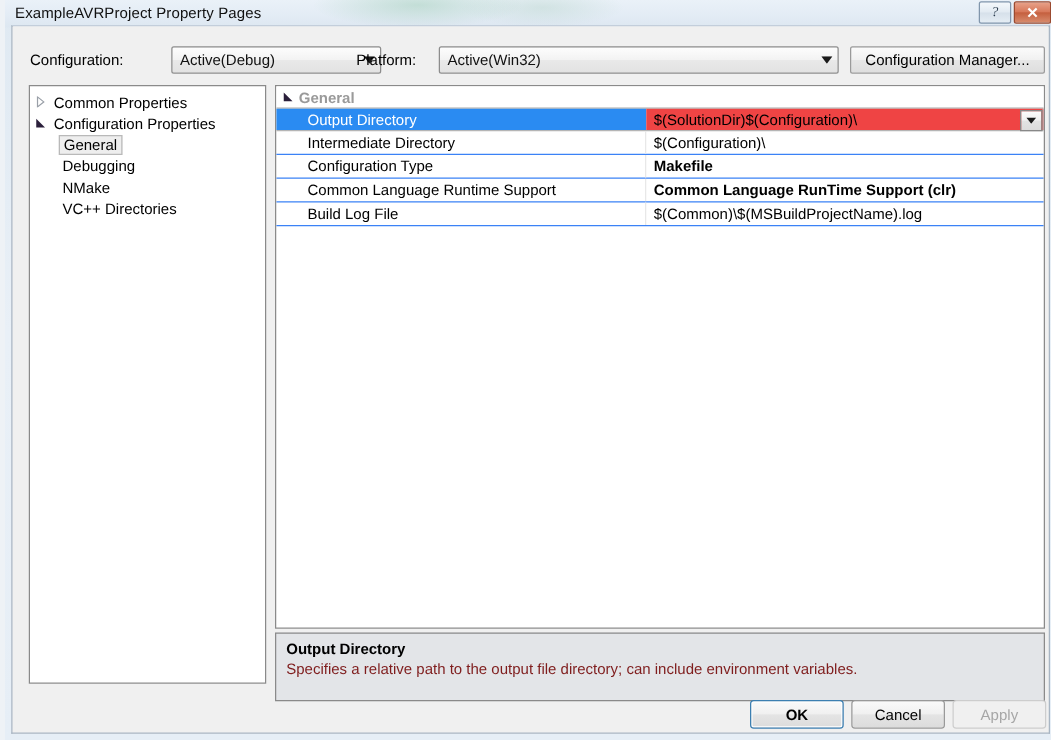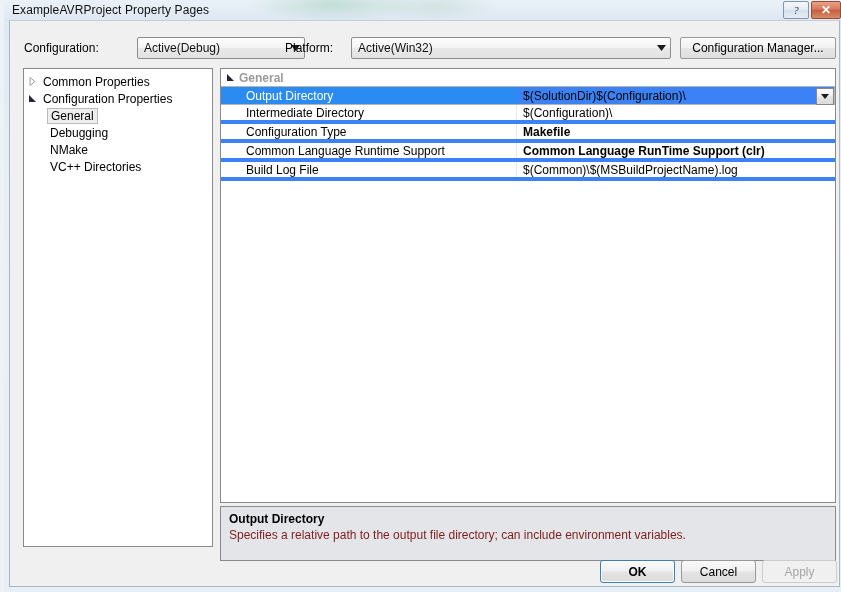--- a/index.html
+++ b/index.html
@@ -159,21 +159,21 @@
   }
   .grid-category .cat-expander {
     width: 18px; flex: 0 0 18px;
     display: flex; align-items: center; justify-content: center;
   }
   .grid-row {
     position: relative;
     height: 19px;
     display: flex; align-items: stretch;
     font-size: 12px; color: #000;
-    border-bottom: 4px solid #3b82f6;
+    border-bottom: 1px solid #3b82f6;
     cursor: default;
   }
   .grid-row .cell-name {
     width: 296px; flex: 0 0 296px;
     display: flex; align-items: center;
     padding-left: 25px;
     border-right: 1px solid #e8e8e8;
     overflow: hidden; white-space: nowrap;
   }
   .grid-row .cell-value {
@@ -186,21 +186,21 @@
     background: #2a8bf2;
     color: #ffffff;
     border-right: none;
   }
   .grid-row.selected {
     border-bottom: 1px solid #b5b5b5;
     border-top: 1px solid #b5b5b5;
     margin-top: -1px;
   }
   .grid-row.selected .cell-value {
-    background: #3b82f6;
+    background: #ef4444;
     border-right: 1px solid #b5b5b5;
   }
   .cell-value.bold { font-weight: bold; }
   .dropdown-cell-btn {
     position: absolute; right: 1px; top: 1px;
     width: 18px; height: 17px;
     background: linear-gradient(180deg,#fcfcfc 0%, #f0f0f0 48%, #e3e3e3 52%, #dcdcdc 100%);
     border: 1px solid #888;
     display: flex; align-items: center; justify-content: center;
     cursor: default;

